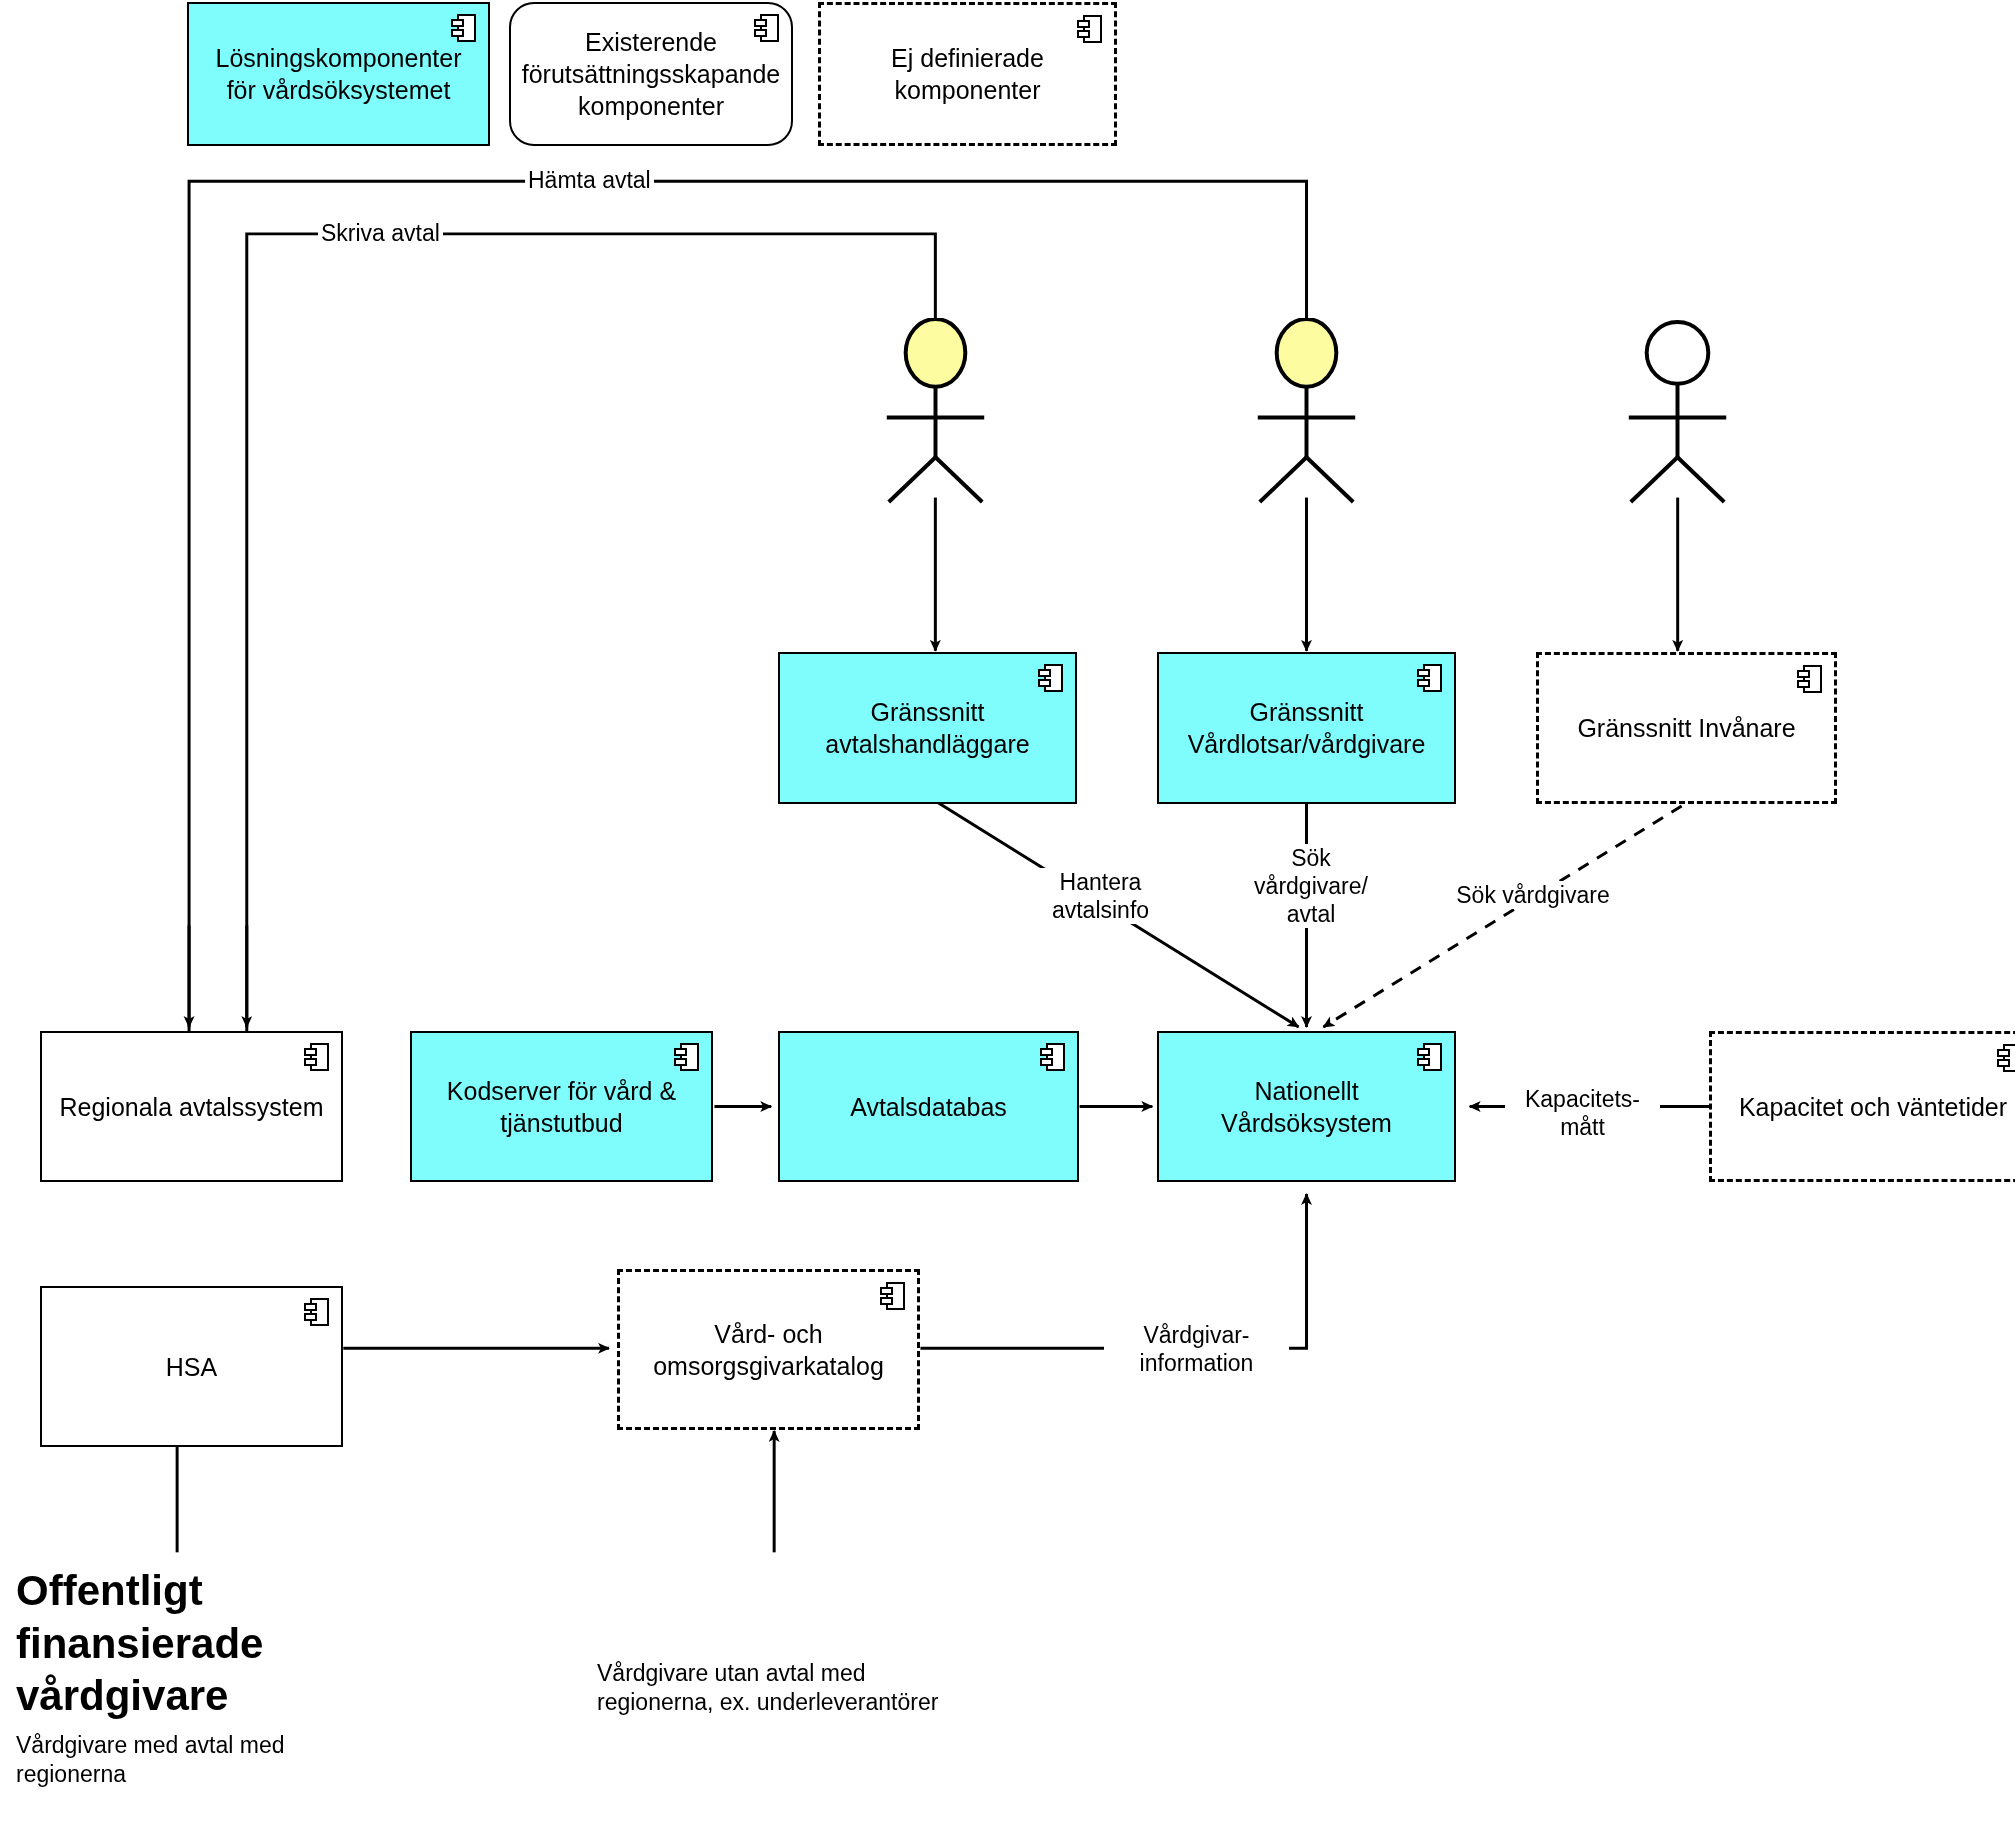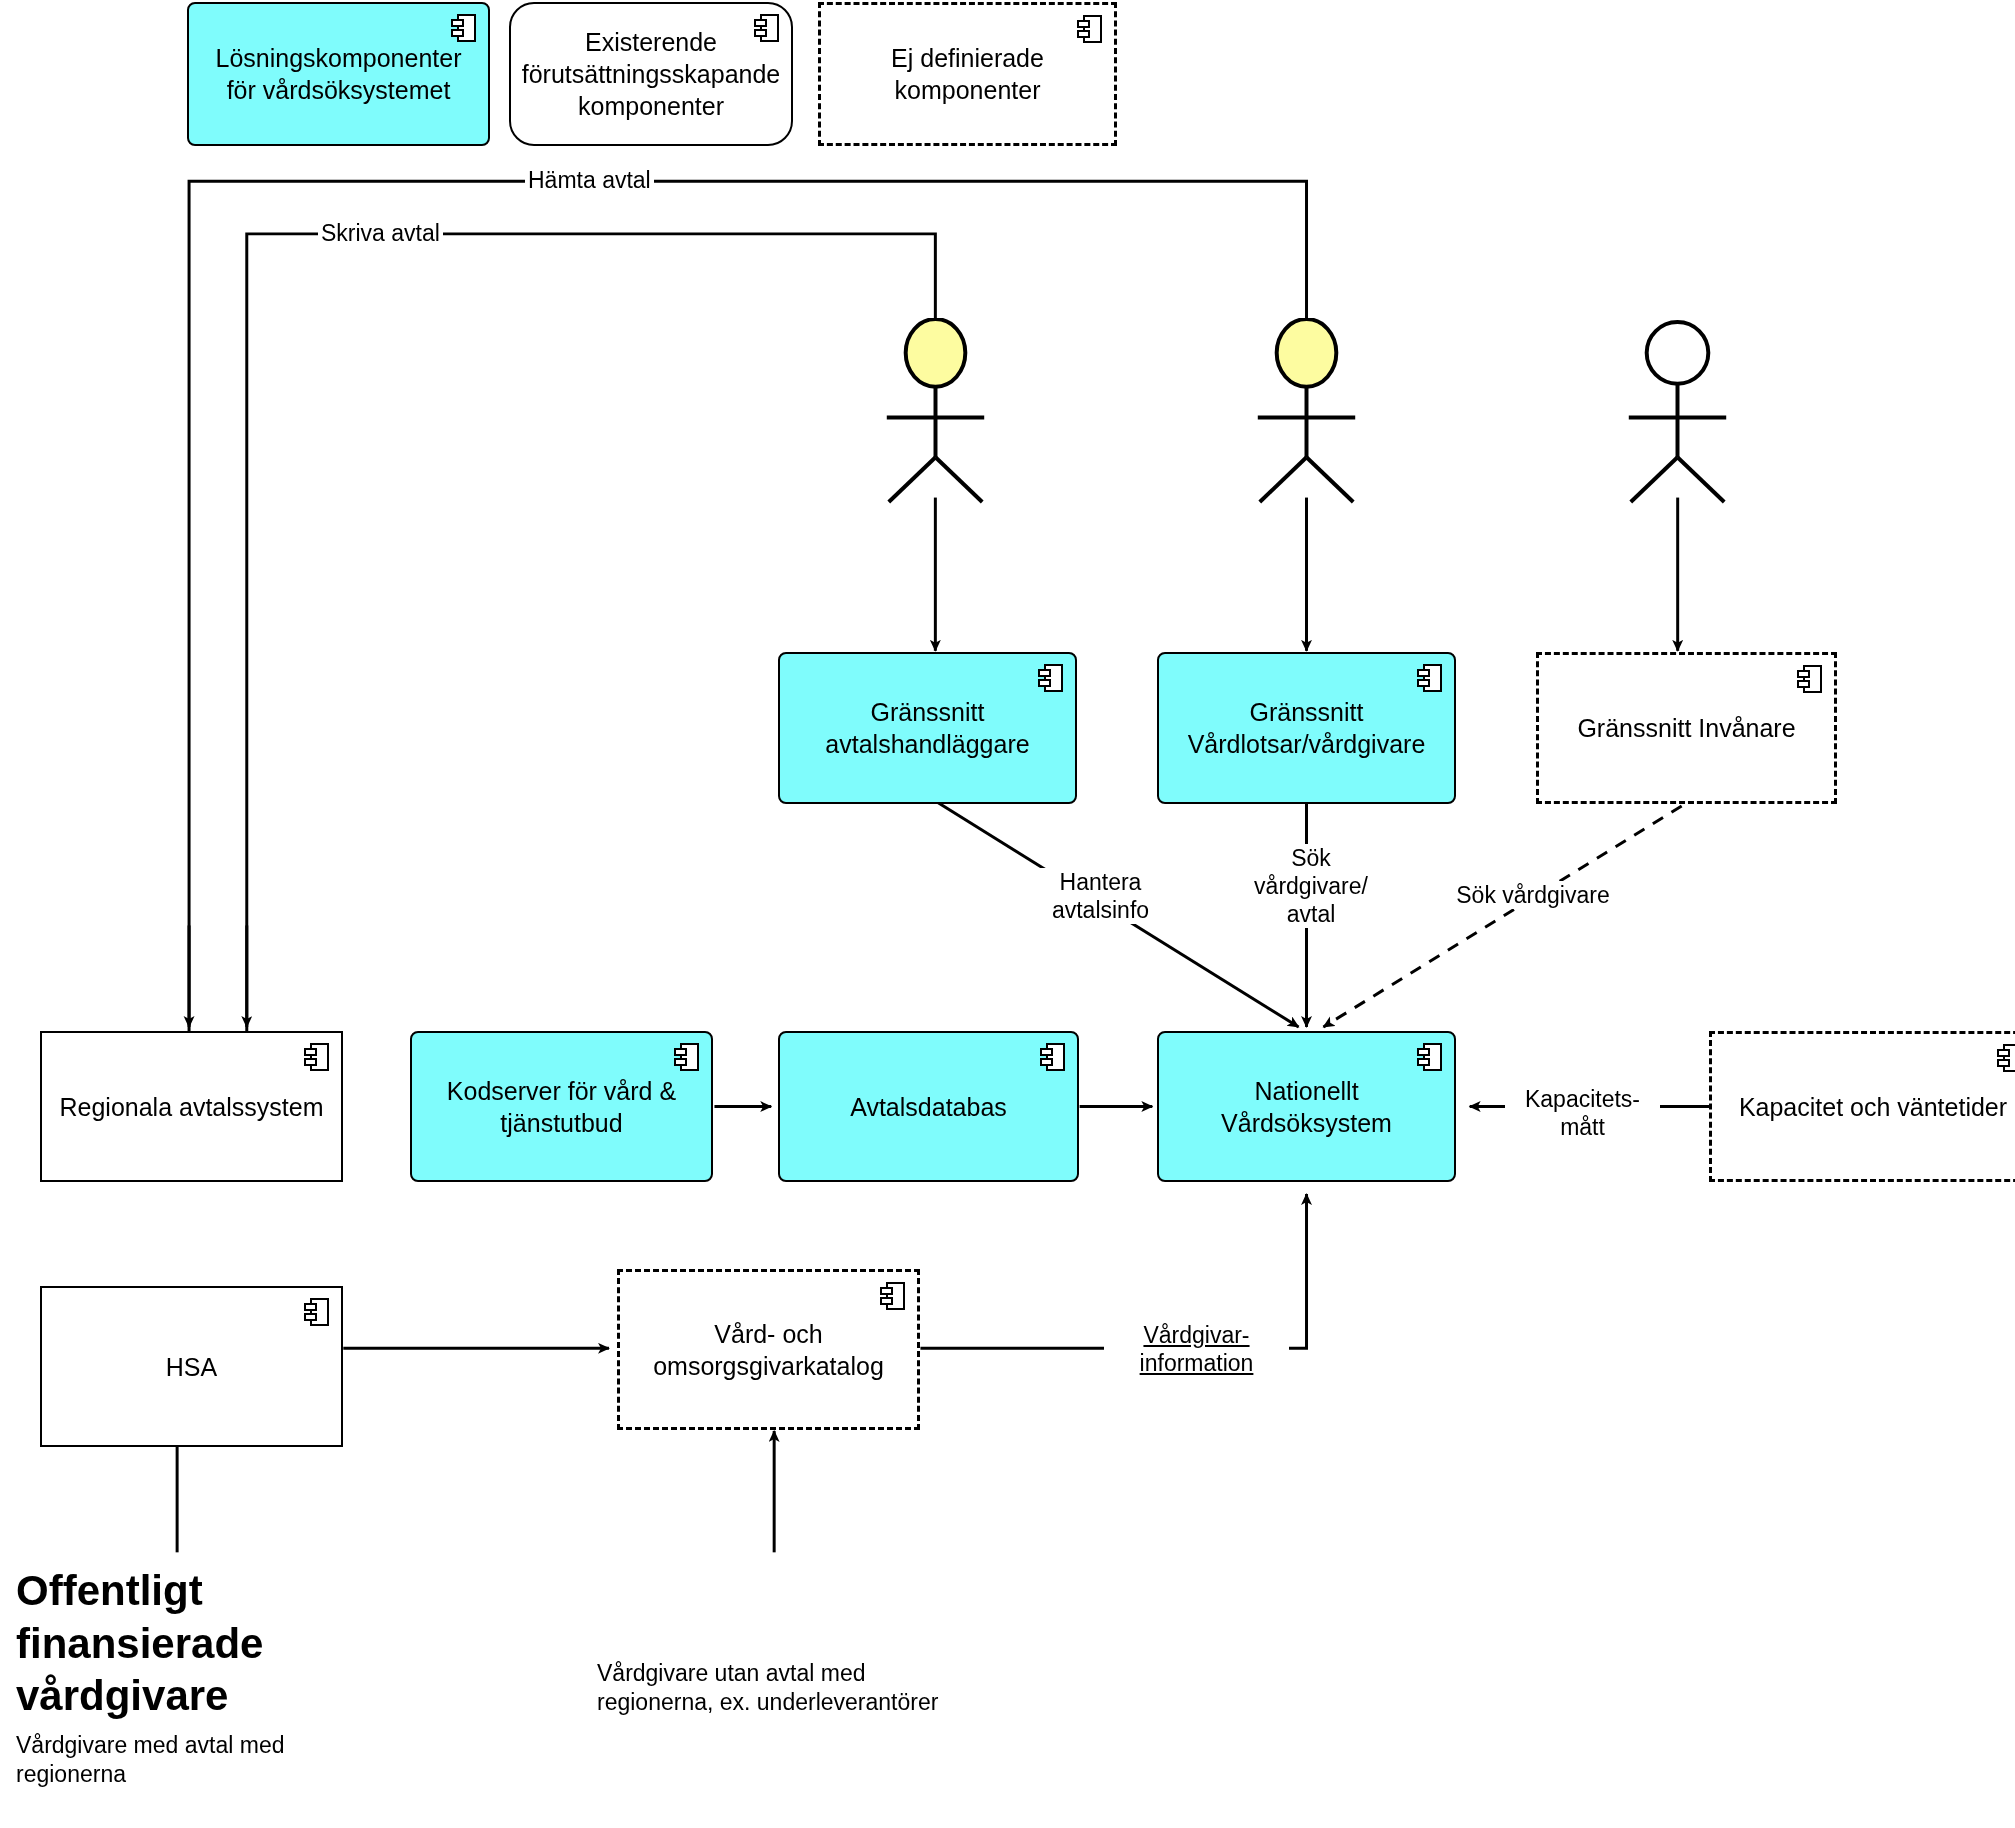--- a/index.html
+++ b/index.html
@@ -31,21 +31,21 @@
     box-sizing: border-box;
     border: 2px solid #000000;
     display: flex;
     align-items: center;
     justify-content: center;
     text-align: center;
     font-size: 25px;
     line-height: 1.28;
     padding: 0 12px;
   }
-  .node.cyan { background: #7ffcfc; border-radius: 8px; }
+  .node.cyan { background: #7ffcfc; }
   .node.white { background: #ffffff; }
   .node.dashed { border-style: dashed; border-width: 3px; background: #ffffff; }
   .node .label { position: relative; z-index: 2; }
   .comp-icon {
     position: absolute;
     right: 11px;
     top: 9px;
     width: 26px;
     height: 30px;
     z-index: 3;
@@ -53,21 +53,21 @@
   .edge-label {
     position: absolute;
     font-size: 23px;
     line-height: 1.22;
     background: #ffffff;
     text-align: center;
     white-space: pre-line;
     padding: 0 3px;
     z-index: 4;
   }
-  .edge-label.left { text-align: left; text-decoration: underline; }
+  .edge-label.left { text-align: left; }
   .actor { position: absolute; z-index: 2; }
   .bigtext {
     position: absolute;
     font-size: 42px;
     font-weight: bold;
     line-height: 1.25;
     white-space: pre-line;
   }
   .smalltext {
     position: absolute;

